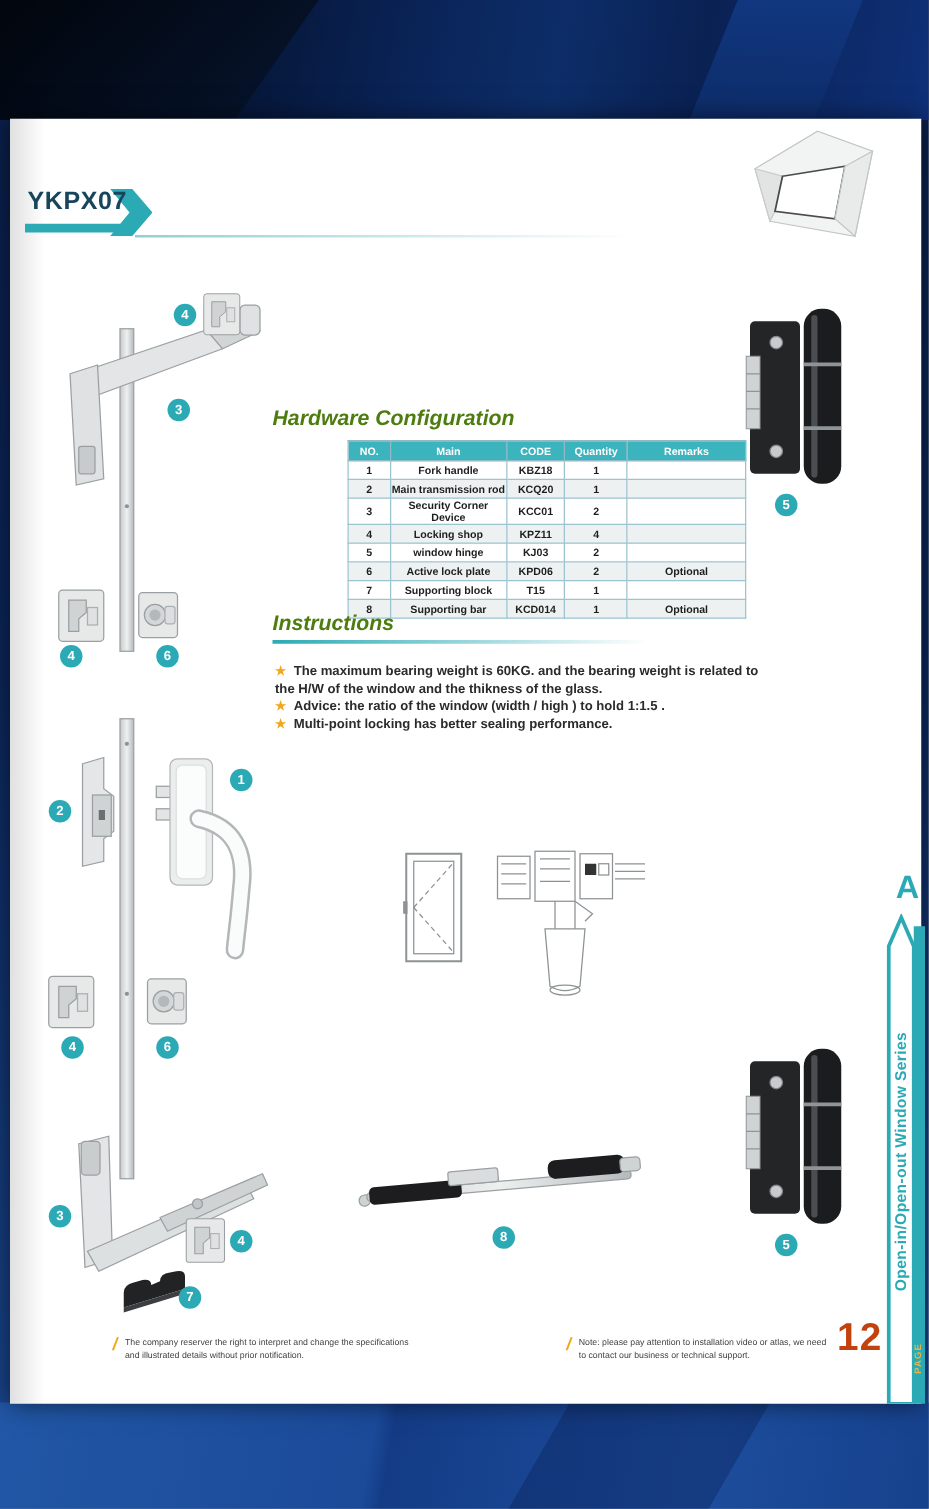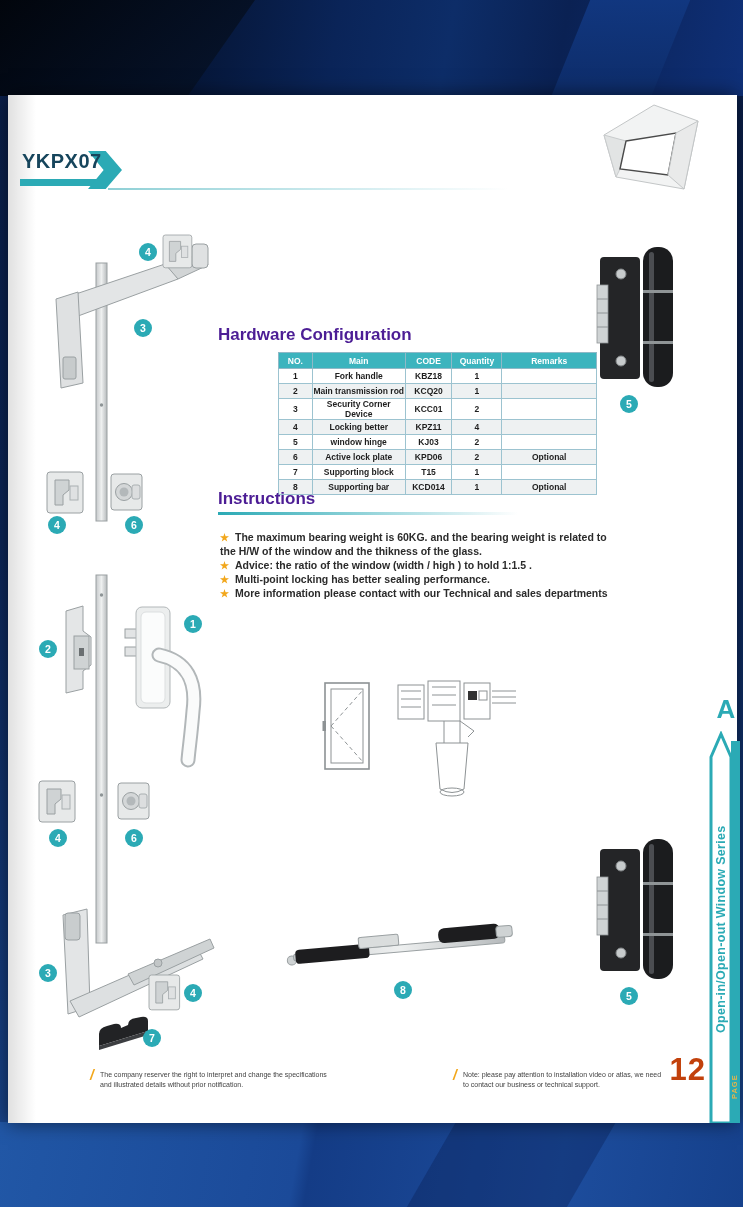--- a/index.html
+++ b/index.html
@@ -30,21 +30,21 @@
   .model { position:absolute; left:14px; top:55px; font-size:20px; font-weight:bold;
     color:#16455c; letter-spacing:.5px; z-index:3; }
   .model-underline { position:absolute; left:12px; top:84px; width:80px; height:7px; background:#2baab5; z-index:2; }
   .model-arrow { position:absolute; left:80px; top:56px; width:34px; height:38px; background:#2baab5;
     clip-path:polygon(0 0,52% 0,100% 50%,52% 100%,0 100%,46% 50%); z-index:2; }
   .series-title { position:absolute; left:112px; top:70px; font-size:14.5px; font-weight:bold; color:#1d1d1d; }
   .series-underline { position:absolute; left:100px; top:93px; width:400px; height:2px;
     background:linear-gradient(to right,#8fd0d6,#d6eef1 65%,rgba(255,255,255,0)); }
   .subtitle { position:absolute; left:12px; top:102px; font-size:10.5px; color:#3a3a3a; }
   
-  .sec-heading { position:absolute; font-size:17px; font-weight:bold; color:#4c1d95; }
+  .sec-heading { position:absolute; font-size:17px; font-weight:bold; color:#4d7c0f;font-style:italic; }
   .hw-heading { left:210px; top:230px; }
   .inst-heading { left:210px; top:394px; }
   .inst-underline { position:absolute; left:210px; top:417px; width:300px; height:2.5px;
     background:linear-gradient(to right,#2baab5,#bfe5e9 70%,rgba(255,255,255,0)); }
   
   .hw-table { position:absolute; left:270px; top:257px; width:319px; border-collapse:collapse;
     font-size:8.5px; color:#222; text-align:center; }
   .hw-table th { background:#3cb4be; color:#ffffff; font-weight:bold; height:16px;
     border:1px solid #8fb9c7; font-size:8.5px; }
   .hw-table td { border:1px solid #9cc3d0; height:15px; font-weight:bold; color:#1e1e1e; }
@@ -255,21 +255,21 @@
         </tr>
       <tr>
           <td>3</td>
           <td>Security Corner Device</td>
           <td>KCC01</td>
           <td>2</td>
           <td></td>
         </tr>
       <tr>
           <td>4</td>
-          <td>Locking better</td>
+          <td>Locking shop</td>
           <td>KPZ11</td>
           <td>4</td>
           <td></td>
         </tr>
       <tr>
           <td>5</td>
           <td>window hinge</td>
           <td>KJ03</td>
           <td>2</td>
           <td></td>
@@ -297,21 +297,20 @@
         </tr>
     </tbody>
   </table>
 
   <div class="sec-heading inst-heading">Instructions</div>
   <div class="inst-underline"></div>
   <div class="inst-list">
     <div class="inst-line"><span class="star">★</span><span>The maximum bearing weight is 60KG. and the bearing weight is related to the H/W of the window and the thikness of the glass.</span></div>
     <div class="inst-line"><span class="star">★</span><span>Advice: the ratio of the window (width / high ) to hold 1:1.5 .</span></div>
     <div class="inst-line"><span class="star">★</span><span>Multi-point locking has better sealing performance.</span></div>
-    <div class="inst-line"><span class="star">★</span><span>More information please contact with our Technical and sales departments</span></div>
   </div>
 
   <div class="badge" style="left:131px;top:148px">4</div>
   <div class="badge" style="left:126px;top:224px">3</div>
   <div class="badge" style="left:40px;top:421px">4</div>
   <div class="badge" style="left:117px;top:421px">6</div>
   <div class="badge" style="left:31px;top:545px">2</div>
   <div class="badge" style="left:176px;top:520px">1</div>
   <div class="badge" style="left:41px;top:734px">4</div>
   <div class="badge" style="left:117px;top:734px">6</div>

